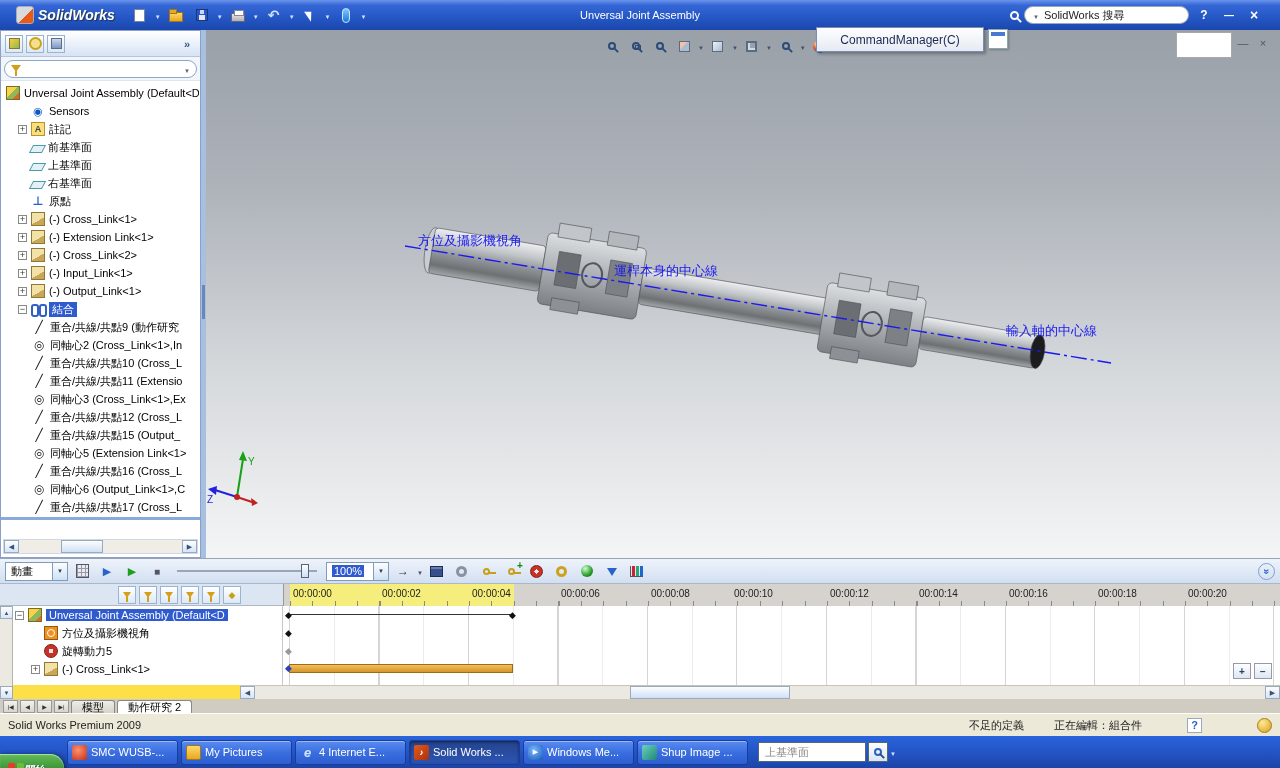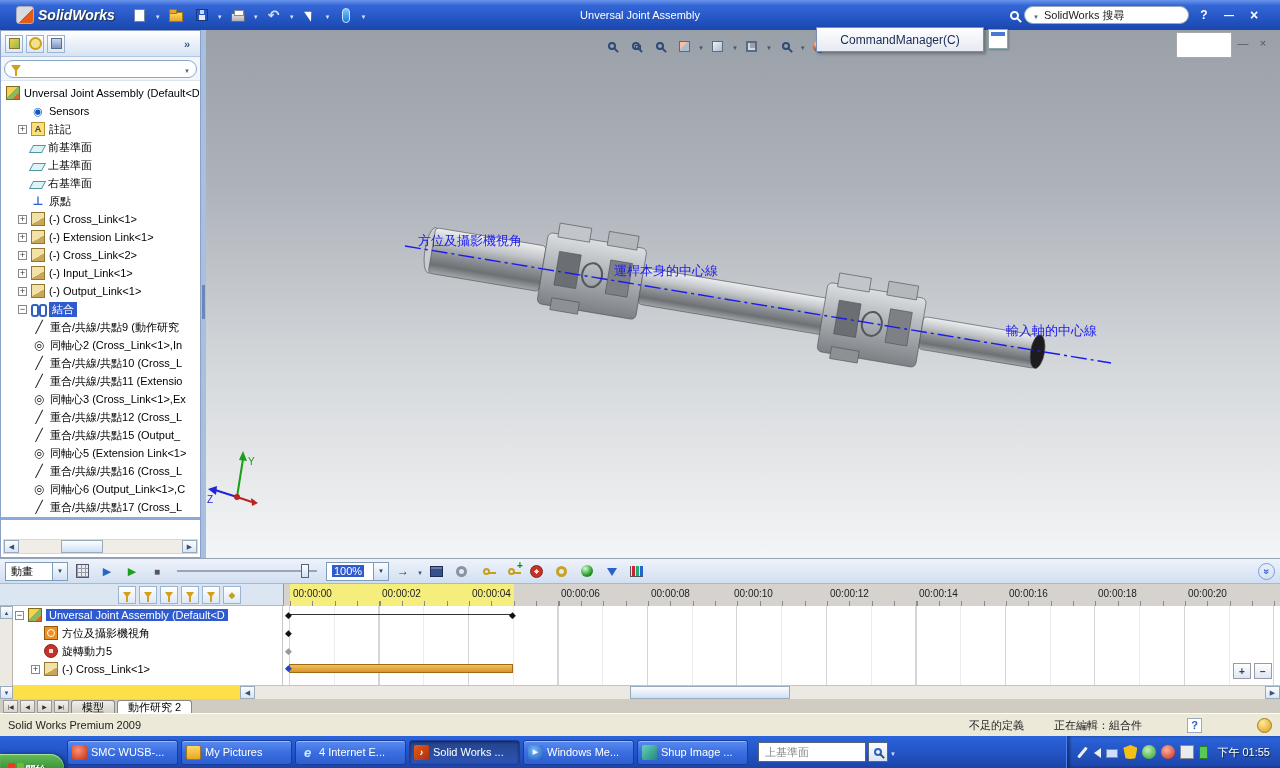--- a/index.html
+++ b/index.html
@@ -694,26 +694,15 @@
       </div>
     <div class="deskbar">
       <div class="dsk-input">
           <span>上基準面</span>
         </div>
       <span class="dsk-go">
           <i class="lens"></i>
         </span>
       <i class="dsk-dd"></i>
     </div>
-    <div class="tray">
-      <i class="tri tri-pen"></i>
-      <i class="tri tri-vol"></i>
-      <i class="tri tri-net"></i>
-      <i class="tri tri-shield"></i>
-      <i class="tri tri-msn"></i>
-      <i class="tri tri-alert"></i>
-      <i class="tri tri-ime"></i>
-      <i class="tri tri-batt"></i>
-      <span class="clock">下午 01:55</span>
-    </div>
   </div>
 
 </div>
 
 </body></html>

